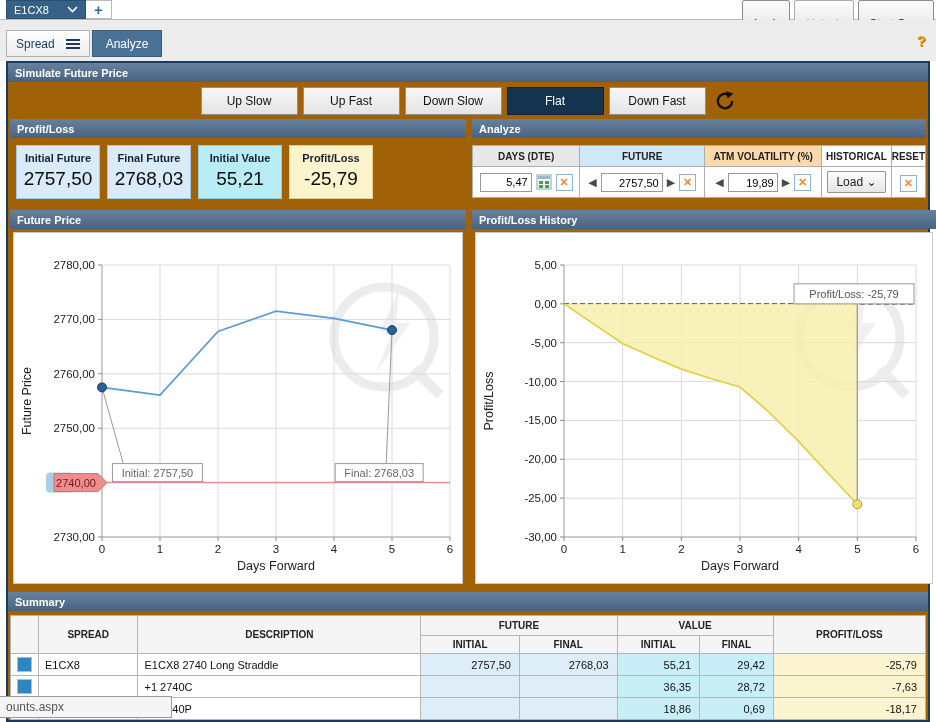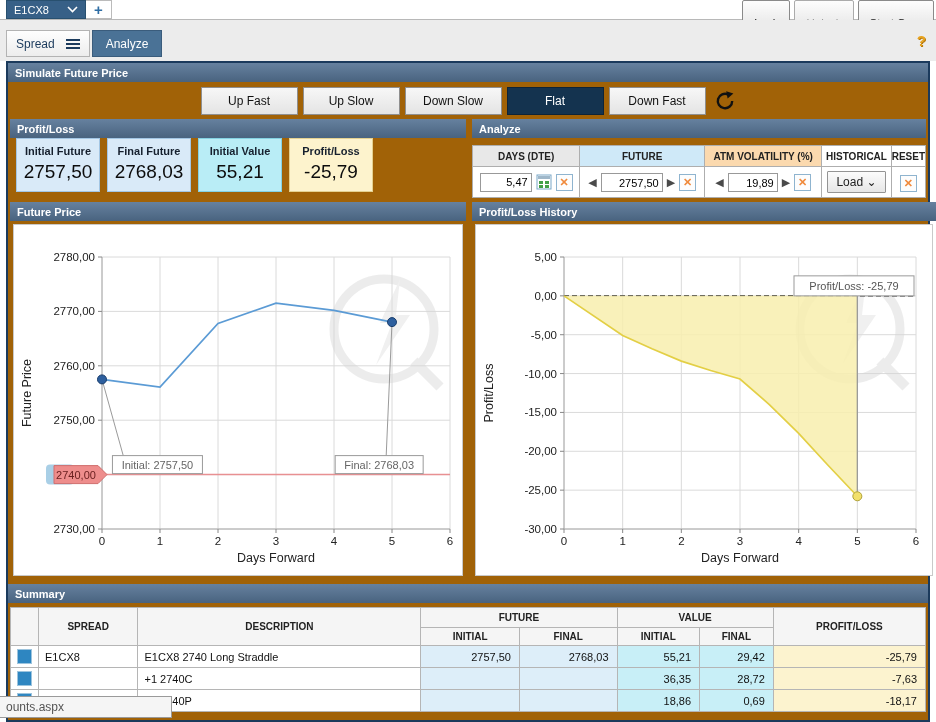--- a/index.html
+++ b/index.html
@@ -38,21 +38,21 @@
   .simrow { height:37px; display:flex; align-items:center; justify-content:center; gap:5px; }
   .simbtn { width:97px; height:28px; font-size:12px; border:1px solid #8f8f8f;
     background:linear-gradient(#f7f7f7,#e4e4e4); color:#111; cursor:pointer; font-family:inherit;}
   .simbtn.active { background:#14334f; color:#fff; border-color:#0e2438; }
   .refresh { width:22px; height:22px; margin-left:3px; cursor:pointer; }
 
   .two-col { display:flex; gap:6px; padding:0 2px; }
   .col-l { width:456px; } .col-r { flex:1; }
 
   
-  .cards { display:flex; gap:7px; padding:0 6px; }
+  .cards { display:flex; gap:7px; padding:7px 6px; }
   .card { width:84px; height:54px; border:1px solid #999; text-align:center; padding-top:6px; }
   .card.blue { background:#d9eaf8; border-color:#a3c6e4; }
   .card.cyan { background:#b9edf6; border-color:#84d2e2; }
   .card.yellow { background:#fdf3cd; border-color:#e4d191; }
   .card .lbl { font-size:11px; font-weight:bold; color:#16202e; }
   .card .val { font-size:19px; color:#0c0c0c; margin-top:4px; }
 
   
   .an-table { width:100%; border-collapse:collapse; margin-top:7px; }
   .an-table th { border:1px solid #aeaeae; height:21px; font-size:10px; color:#222; text-align:center; }
@@ -115,22 +115,22 @@
   </div>
   <span class="help-q">?</span>
 </div>
 
 <div class="mainpanel">
 
   <div class="hdrbar">
     <span>Simulate Future Price</span>
   </div>
   <div class="simrow">
+    <button class="simbtn">Up Slow</button>
     <button class="simbtn">Up Fast</button>
-    <button class="simbtn">Up Slow</button>
     <button class="simbtn">Down Slow</button>
     <button class="simbtn active">Flat</button>
     <button class="simbtn">Down Fast</button>
     <svg class="refresh" viewBox="0 0 22 22">
       <path d="M 18.2 11 A 7.2 7.2 0 1 1 14.2 4.6" fill="none" stroke="#111" stroke-width="2.4"></path>
       <polygon points="12.2,1.2 19.4,3.6 13.6,8.4" fill="#111"></polygon>
     </svg>
   </div>
 
   <div class="two-col">

